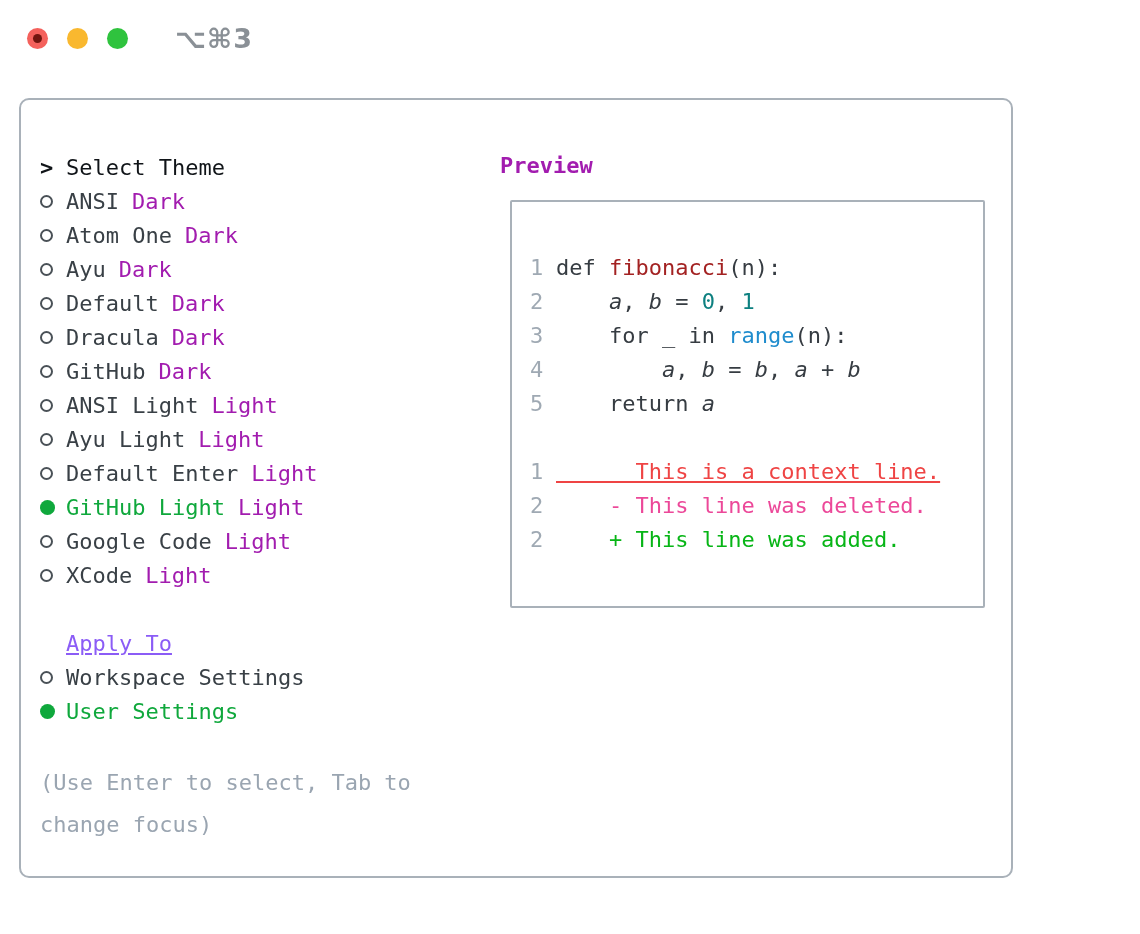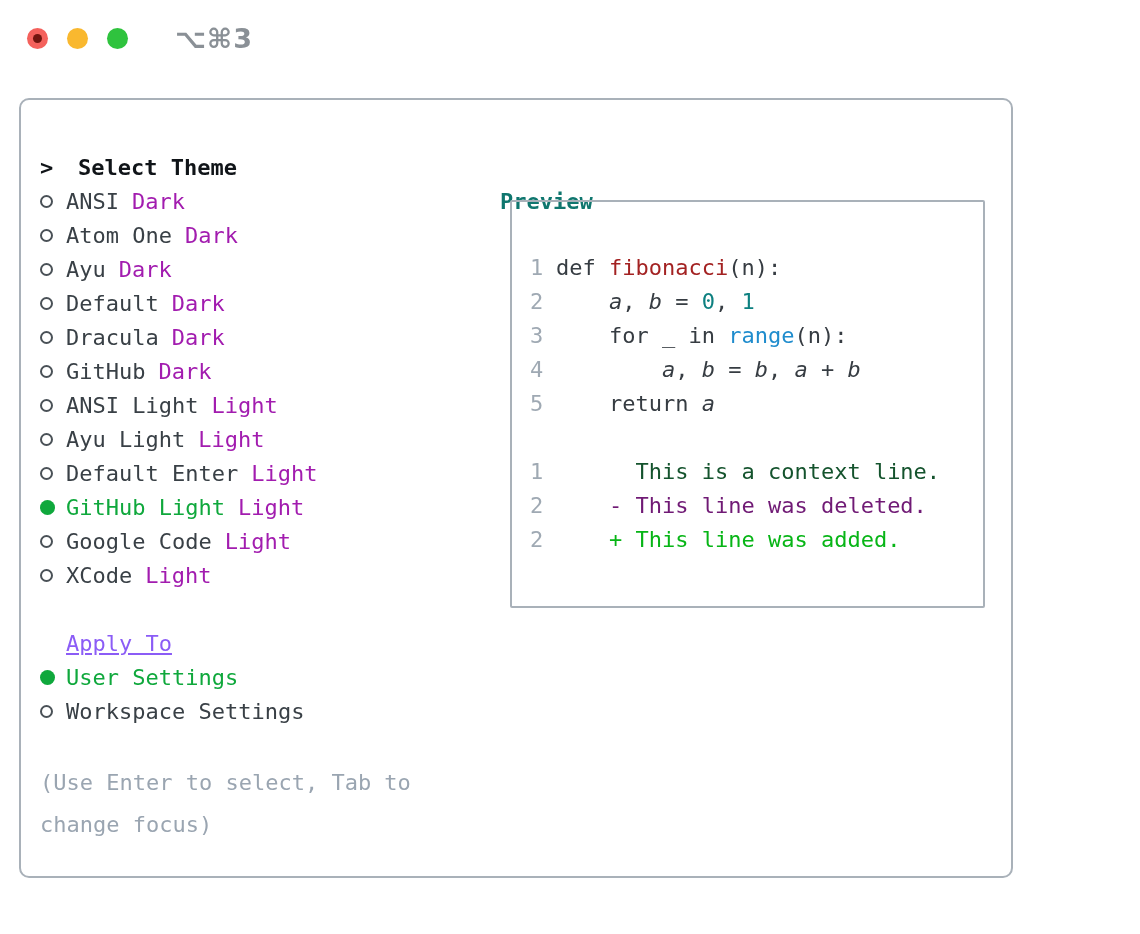--- a/index.html
+++ b/index.html
@@ -20,42 +20,42 @@
   
   .panel{position:absolute;left:19px;top:98px;width:994px;height:780px;
     border:2px solid #a9b1b9;border-radius:10px;box-sizing:border-box;}
   
   .left-col{position:absolute;left:19px;top:50px;font-size:22px;color:#394046;}
   .row{height:34px;display:flex;align-items:center;white-space:pre;}
   .icon-col{width:26px;flex:0 0 26px;display:flex;align-items:center;}
   .prompt{color:#101418;font-weight:bold;}
   .radio{width:13px;height:13px;border:2px solid #4a5157;border-radius:50%;box-sizing:border-box;}
   .radio-on{width:15px;height:15px;border:none;background:#0fa83c;border-radius:50%;}
-  .section-title{font-weight:bold;color:#101418;margin-left:12px;}
+  .section-title{font-weight:normal;color:#101418;}
   .subsection-title{color:#8b5cf6;text-decoration:underline;}
   .theme-name{color:#394046;text-align:center;}
   .theme-name-sel{color:#0fa83c;}
   .variant{color:#a21caf;margin-left:13px;}
   .spacer{height:34px;}
   .hint{color:#9aa5b1;width:400px;line-height:42px;white-space:normal;}
   
   .preview-title{position:absolute;left:500px;top:148px;height:34px;display:flex;align-items:center;
-    font-size:22px;font-weight:bold;color:#0f766e;margin-top:36px;}
+    font-size:22px;font-weight:bold;color:#a21caf;}
   .preview-box{position:absolute;left:510px;top:200px;width:475px;height:408px;
     border:2px solid #a9b1b9;border-radius:2px;box-sizing:border-box;
     padding:49px 0 17px 18px;font-size:22px;overflow:hidden;}
   .pline{height:34px;line-height:34px;white-space:pre;}
   .ln{color:#9fa9b3;display:inline-block;width:26px;}
   .tok-plain{color:#363c42;}
   .tok-function{color:#a32222;}
   .tok-variable{color:#363c42;font-style:italic;}
   .tok-number{color:#0d8080;}
   .tok-builtin{color:#1f8ccd;}
-  .tok-context{color:#14532d;}
-  .tok-deleted{color:#701a75;margin-top:8px;}
+  .tok-context{color:#ef4444;text-decoration:underline;}
+  .tok-deleted{color:#ec4899;margin-top:8px;}
   .tok-added{color:#07b516;}
 </style>
 </head>
 <body>
 
 <div class="window">
 
   <div class="titlebar">
     <div class="dot dot-red"></div>
     <div class="dot dot-yellow"></div>
@@ -87,22 +87,22 @@
         </div>
 
       <div class="spacer"></div>
 
       <div class="row">
         <span class="icon-col"></span>
         <span class="subsection-title">Apply To</span>
       </div>
 
       <div id="apply-list">
+          <div class="row"><span class="icon-col"><span class="radio"></span></span><span class="theme-name">Workspace Settings</span></div>
           <div class="row"><span class="icon-col"><span class="radio-on"></span></span><span class="theme-name theme-name-sel">User Settings</span></div>
-          <div class="row"><span class="icon-col"><span class="radio"></span></span><span class="theme-name">Workspace Settings</span></div>
         </div>
 
       <div class="spacer"></div>
 
       <div class="hint">(Use Enter to select, Tab to change focus)</div>
     </div>
   </div>
 
   <div class="preview-title">Preview</div>
 

